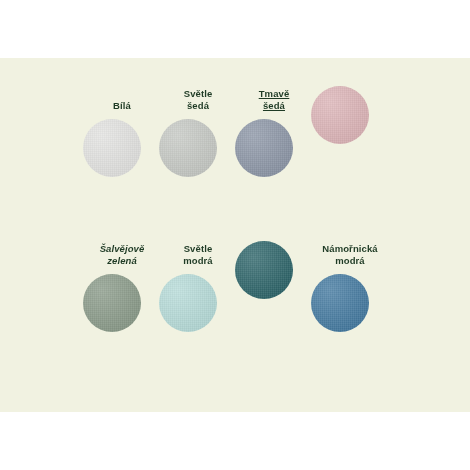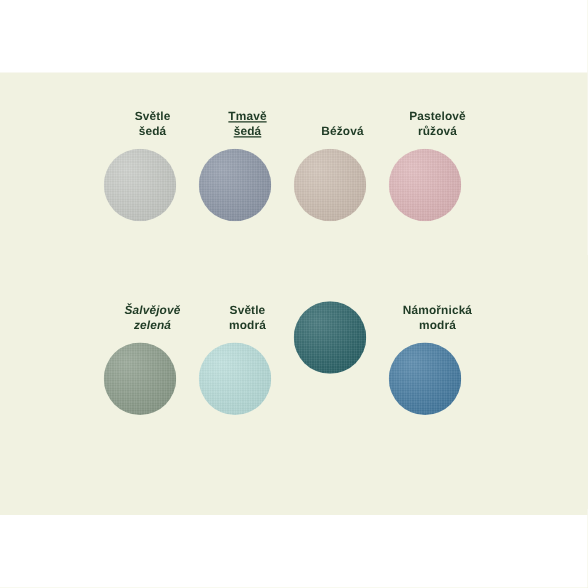--- a/index.html
+++ b/index.html
@@ -87,36 +87,34 @@
   }
 </style>
 </head>
 <body style="background-color: rgb(255, 255, 255);">
 
 <div id="palette-board" style="background-color: rgb(241, 242, 225);">
   <div class="rows">
 
     <div class="swatch-row">
       <div class="swatch-cell">
+        <div class="swatch-label" style="color: rgb(31, 59, 37);">Bílá</div>
+        <div class="swatch-circle" style="background-color: rgb(226, 226, 224);"></div>
+      </div>
+      <div class="swatch-cell">
         <div class="swatch-label" style="color: rgb(31, 59, 37);">Světle
 šedá</div>
         <div class="swatch-circle" style="background-color: rgb(198, 201, 196);"></div>
       </div>
       <div class="swatch-cell">
         <div class="swatch-label" style="color: rgb(31, 59, 37); text-decoration: underline;">Tmavě
 šedá</div>
         <div class="swatch-circle" style="background-color: rgb(140, 150, 166);"></div>
       </div>
       <div class="swatch-cell">
-        <div class="swatch-label" style="color: rgb(31, 59, 37);">Béžová</div>
-        <div class="swatch-circle" style="background-color: rgb(204, 189, 176);"></div>
-      </div>
-      <div class="swatch-cell">
-        <div class="swatch-label" style="color: rgb(31, 59, 37);">Pastelově
-růžová</div>
         <div class="swatch-circle" style="background-color: rgb(220, 180, 183);"></div>
       </div>
     </div>
 
     <div class="swatch-row">
       <div class="swatch-cell">
         <div class="swatch-label" style="color: rgb(31, 59, 37); font-style: italic;">Šalvějově
 zelená</div>
         <div class="swatch-circle" style="background-color: rgb(138, 155, 137);"></div>
       </div>

